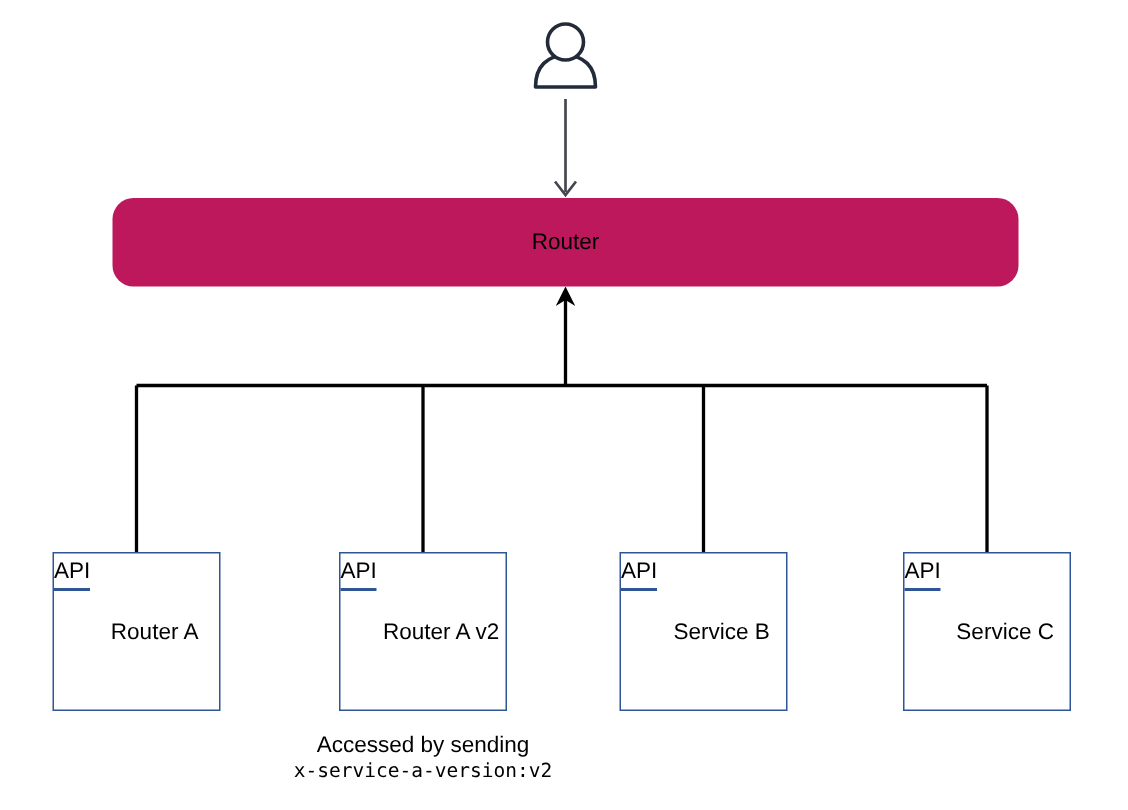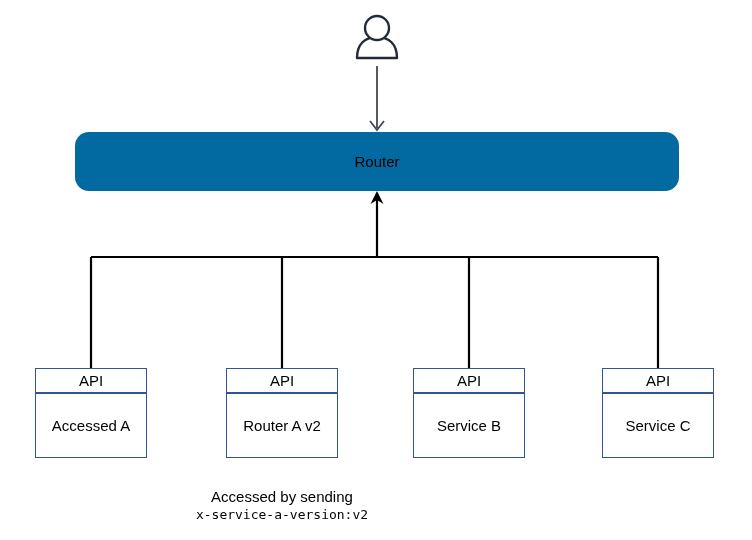--- a/index.html
+++ b/index.html
@@ -12,37 +12,37 @@
     font-family: "Liberation Sans", sans-serif;
     color: #000000;
   }
   .abs { position: absolute; }
   svg { display: block; }
 
   .router-box {
     position: absolute;
     left: 75px; top: 132px;
     width: 604px; height: 59px;
-    background: #0369a1;
+    background: #be185d;
     border-radius: 14px;
     display: flex;
     align-items: center;
     justify-content: center;
     font-size: 15px;
   }
 
   .service-box {
     position: absolute;
     top: 368px;
-    width: 112px; height: 90px;
+    width: 112px; height: 106px;
     box-sizing: border-box;
     border: 1px solid #2f5597;
     background: #ffffff;
     display: flex;
-    flex-direction: column;
+    flex-direction: row;
   }
   .service-box .api-header {
     height: 25px;
     box-sizing: border-box;
     border-bottom: 2px solid #2f5597;
     display: flex;
     align-items: center;
     justify-content: center;
     font-size: 15px;
   }
@@ -102,21 +102,21 @@
   </svg>
 
   <div class="router-box">
     <span>Router</span>
   </div>
 
   <div class="service-box sb1">
     <div class="api-header">
       <span>API</span>
     </div>
-    <div class="service-name">Accessed A</div>
+    <div class="service-name">Router A</div>
   </div>
 
   <div class="service-box sb2">
     <div class="api-header">
       <span>API</span>
     </div>
     <div class="service-name">Router A v2</div>
   </div>
 
   <div class="service-box sb3">

